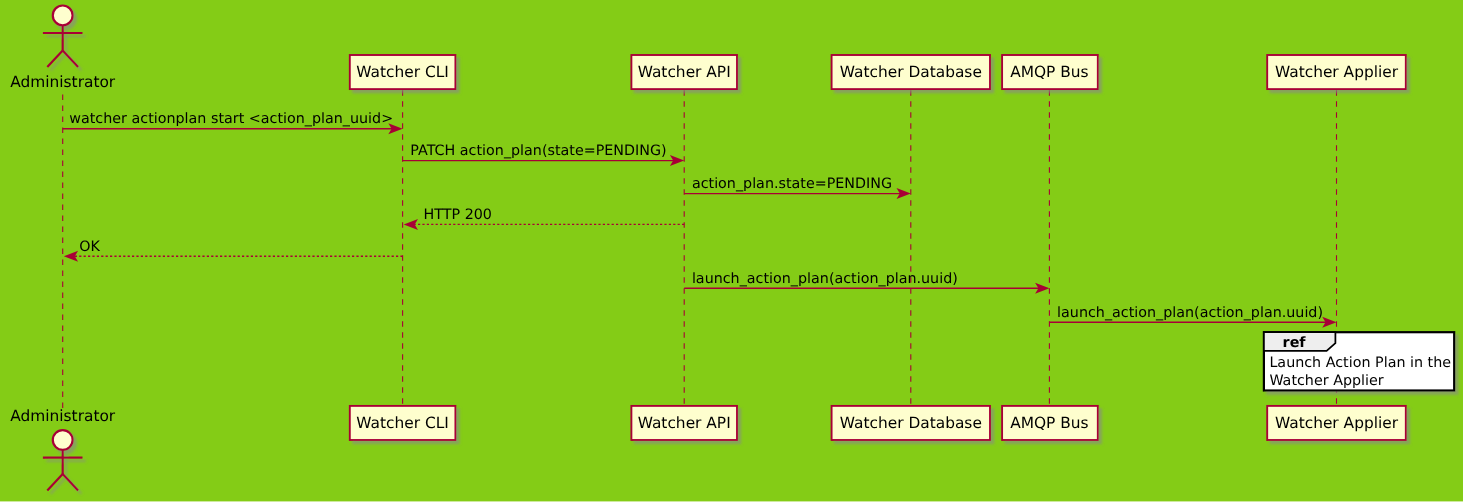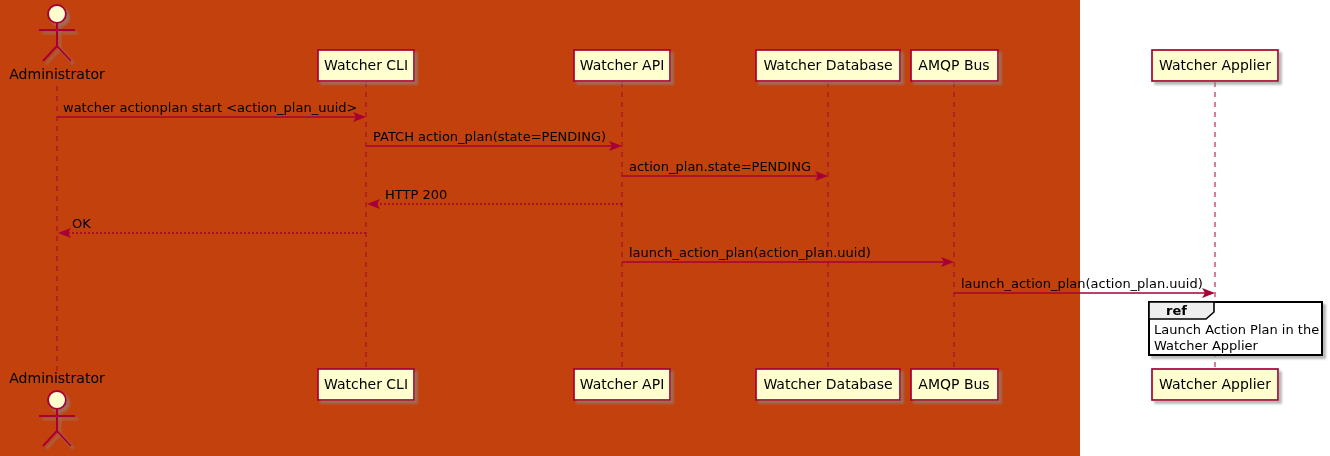--- a/index.html
+++ b/index.html
@@ -1,16 +1,16 @@
 <!DOCTYPE html>
 <html><head>
 <meta charset="utf-8">
 <style>
   html, body { margin: 0; padding: 0; background: #ffffff; }
-  .stage { position: relative; width: 1080px; height: 456px; background: #c2410c; }
+  .stage { position: relative; width: 1330px; height: 456px; background: #84cc16; }
   svg { display: block; font-family: "DejaVu Sans", sans-serif; }
 
   .lifeline   { stroke: #A80036; stroke-width: 1; stroke-dasharray: 5,5; fill: none; }
   .participant-box { fill: #FEFECE; stroke: #A80036; stroke-width: 1.7; }
   .box-label  { font-size: 14px; fill: #000000; text-anchor: middle; }
   .actor-label{ font-size: 14px; fill: #000000; text-anchor: middle; }
   .msg-text   { font-size: 13px; fill: #000000; }
   .msg-line   { stroke: #A80036; stroke-width: 1.3; fill: none; }
   .msg-line.dashed { stroke-dasharray: 2,2; }
   .arrowhead  { fill: #A80036; stroke: none; }

